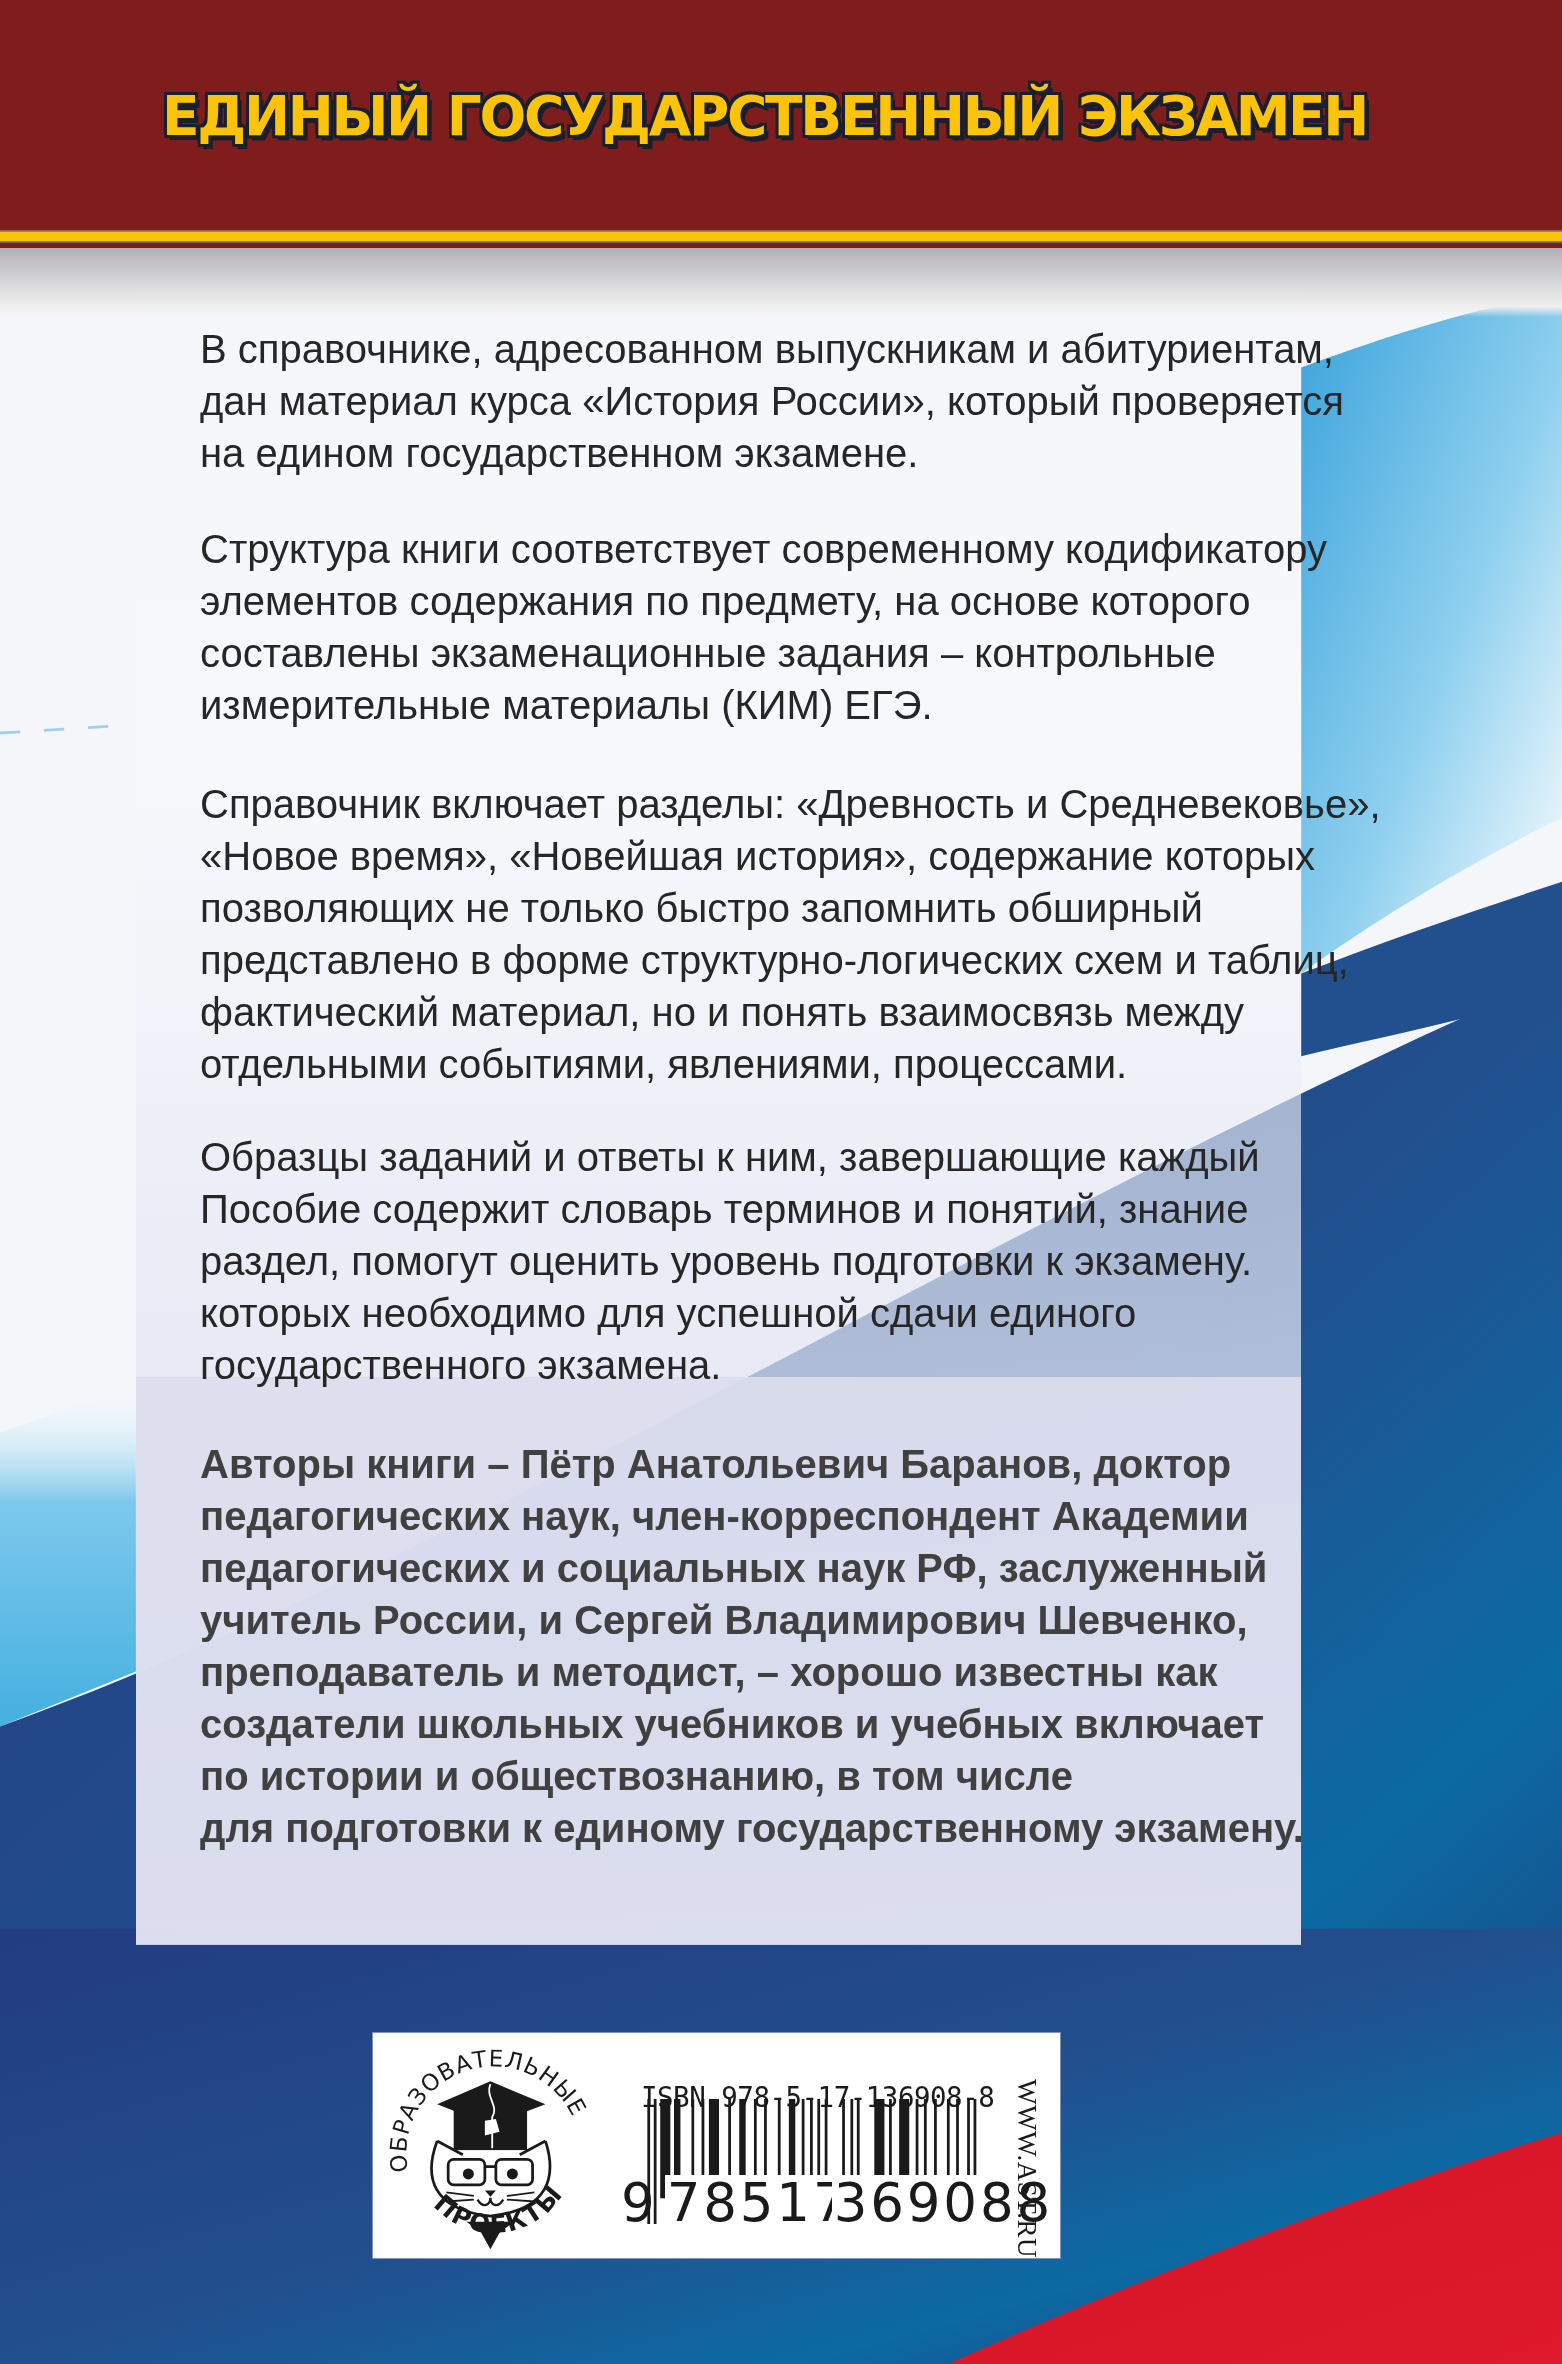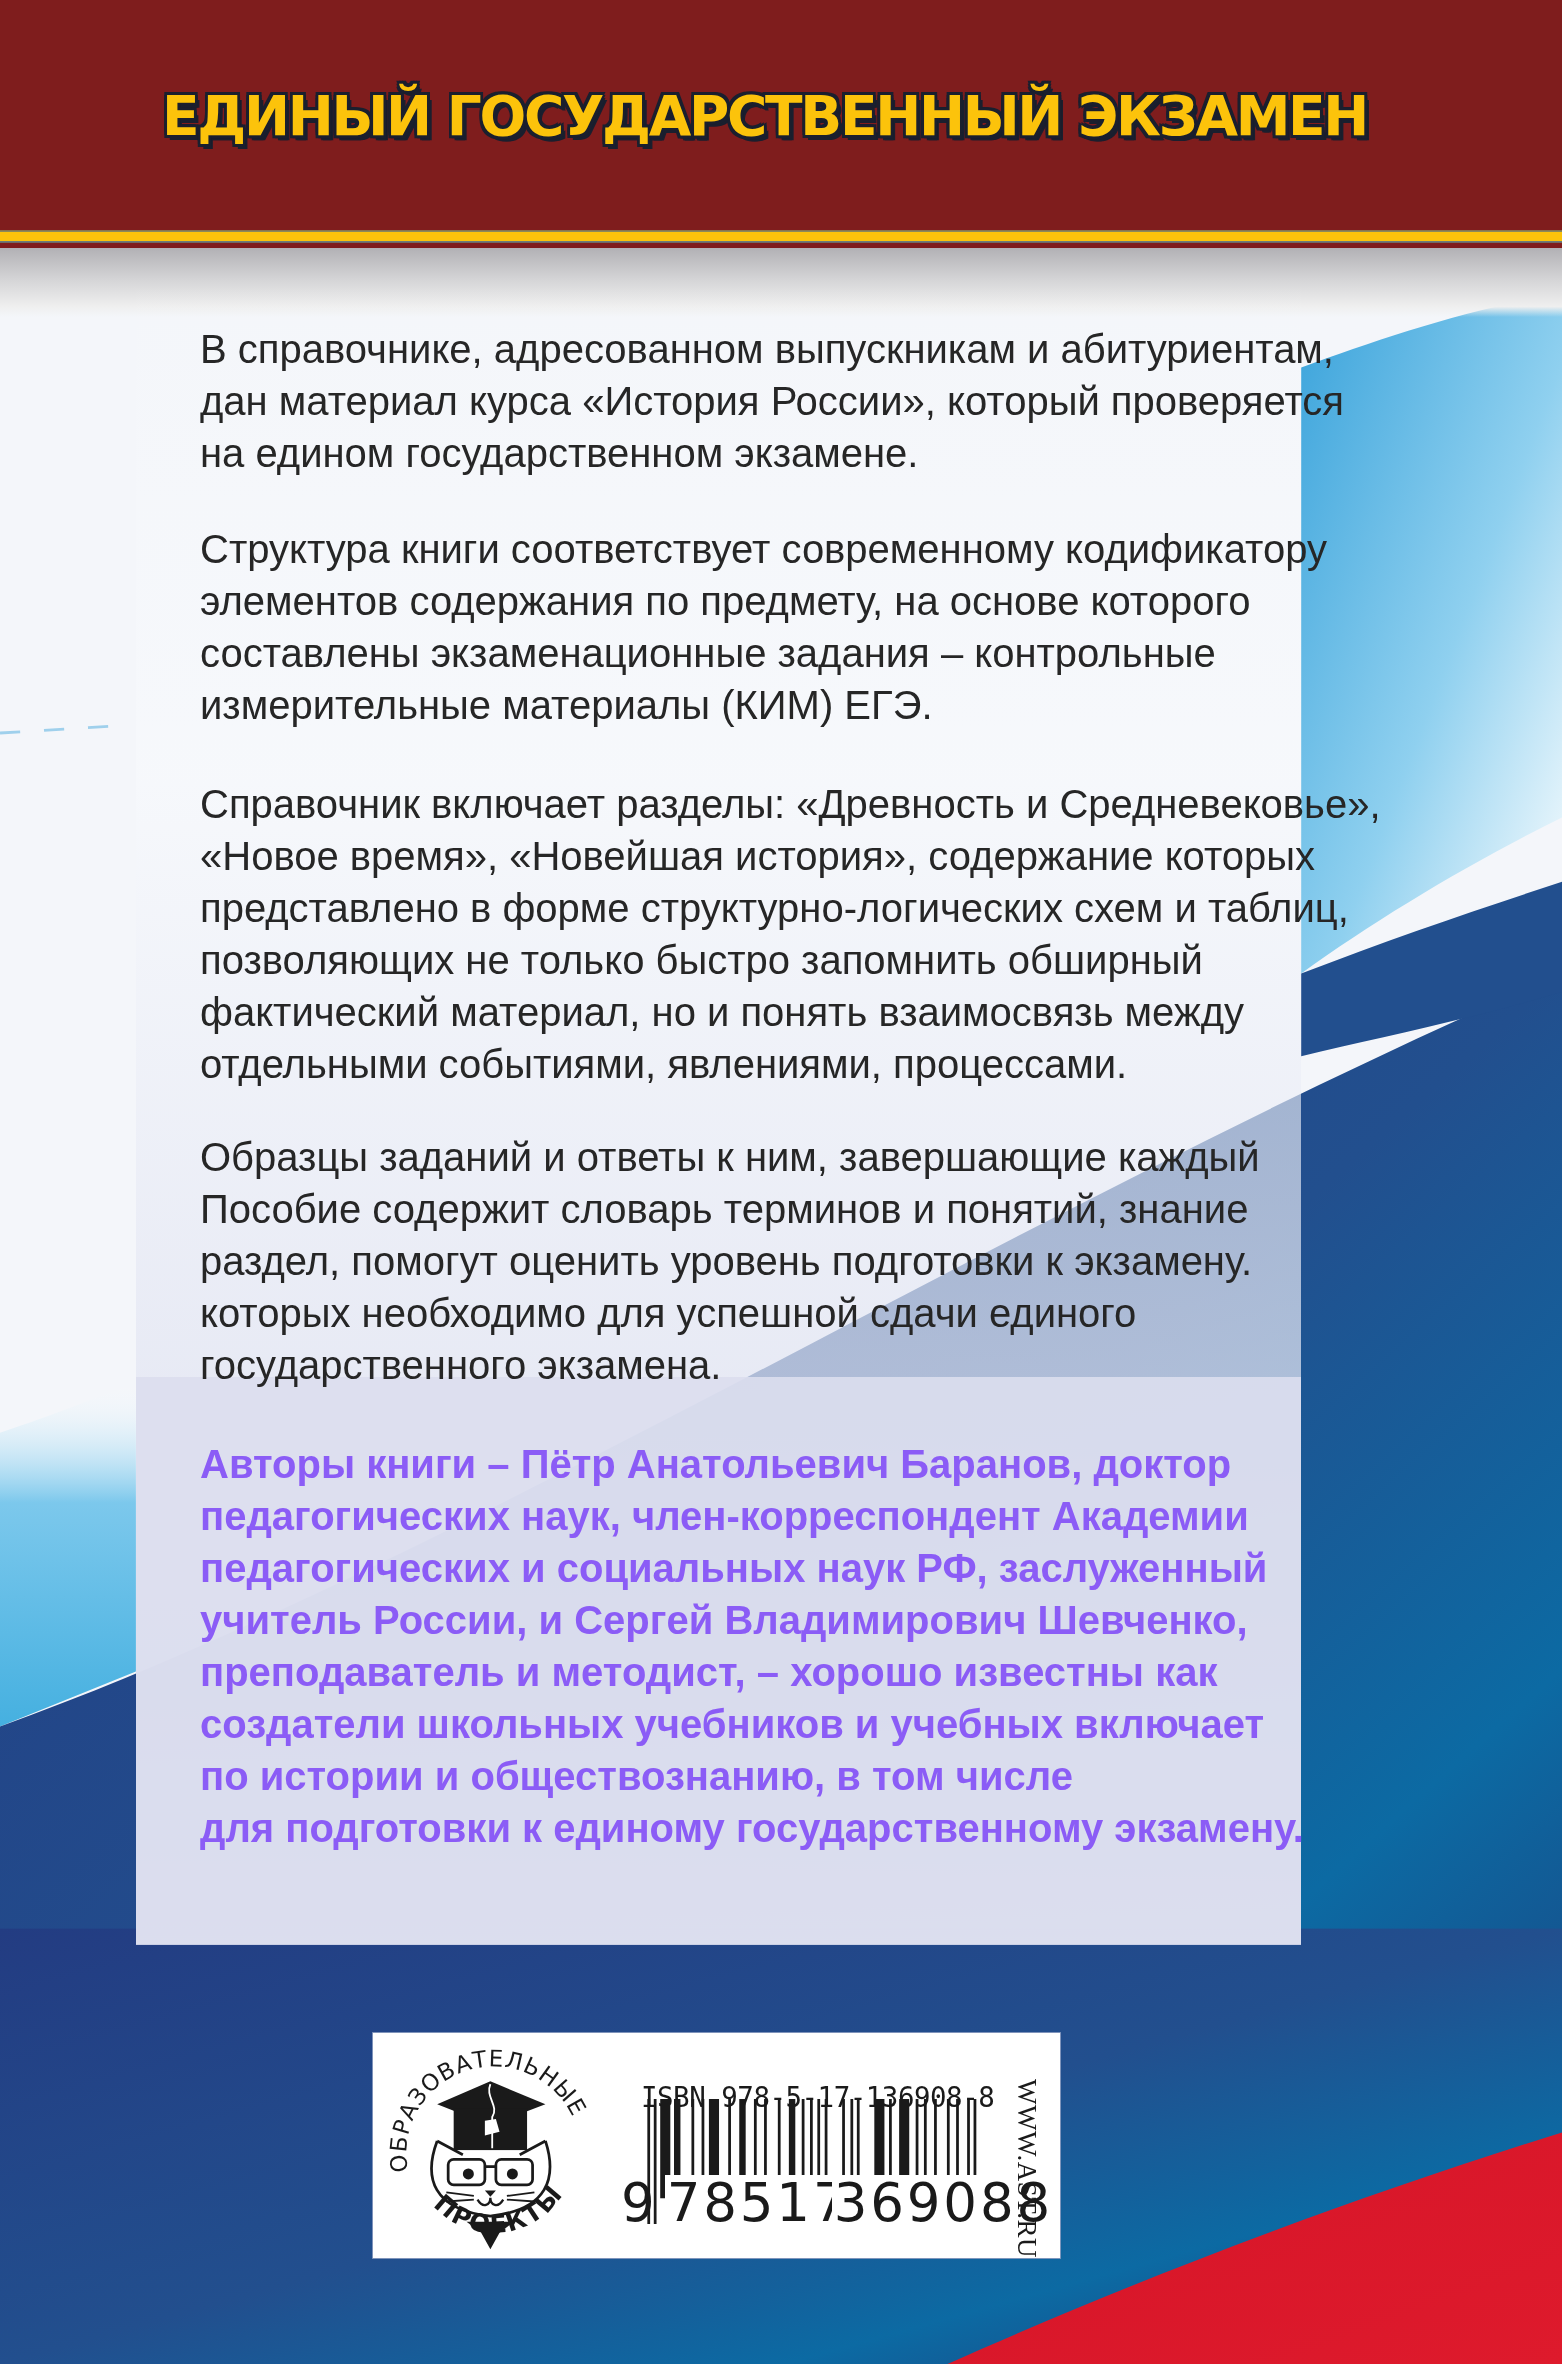--- a/index.html
+++ b/index.html
@@ -51,21 +51,21 @@
     position: absolute; left: 136px; top: 1377px; width: 1165px; height: 568px;
     background: rgba(220,222,238,0.9);
   }
   .text-block {
     position: absolute; left: 200px; width: 1093px;
     font-family: "Liberation Sans", sans-serif;
     font-size: 40px; line-height: 52px; color: #262626;
     margin: 0;
   }
   .text-block .line { display: block; white-space: nowrap; }
-  .text-block.bold { font-weight: bold; color: #8b5cf6; }
+  .text-block.bold { font-weight: bold; color: #404040; }
 
   
   .label {
     position: absolute; left: 373px; top: 2033px; width: 687px; height: 225px;
     background: #ffffff;
     box-shadow: 0 0 0 0.9px #8a9cc0;
   }
   .logo { position: absolute; left: 9.2px; top: 7.3px; width: 225px; height: 211px; }
   .isbn-text {
     position: absolute; left: 268px; top: 48px;
@@ -148,22 +148,22 @@
 <div class="text-block" style="top:523px;">
   <span class="line">Структура книги соответствует современному кодификатору</span>
   <span class="line">элементов содержания по предмету, на основе которого</span>
   <span class="line">составлены экзаменационные задания – контрольные</span>
   <span class="line">измерительные материалы (КИМ) ЕГЭ.</span>
 </div>
 
 <div class="text-block" style="top:778px;">
   <span class="line">Справочник включает разделы: «Древность и Средневековье»,</span>
   <span class="line">«Новое время», «Новейшая история», содержание которых</span>
+  <span class="line">позволяющих не только быстро запомнить обширный</span>
   <span class="line">представлено в форме структурно-логических схем и таблиц,</span>
-  <span class="line">позволяющих не только быстро запомнить обширный</span>
   <span class="line">фактический материал, но и понять взаимосвязь между</span>
   <span class="line">отдельными событиями, явлениями, процессами.</span>
 </div>
 
 <div class="text-block" style="top:1131px;">
   <span class="line">Образцы заданий и ответы к ним, завершающие каждый</span>
   <span class="line">Пособие содержит словарь терминов и понятий, знание</span>
   <span class="line">раздел, помогут оценить уровень подготовки к экзамену.</span>
   <span class="line">которых необходимо для успешной сдачи единого</span>
   <span class="line">государственного экзамена.</span>

